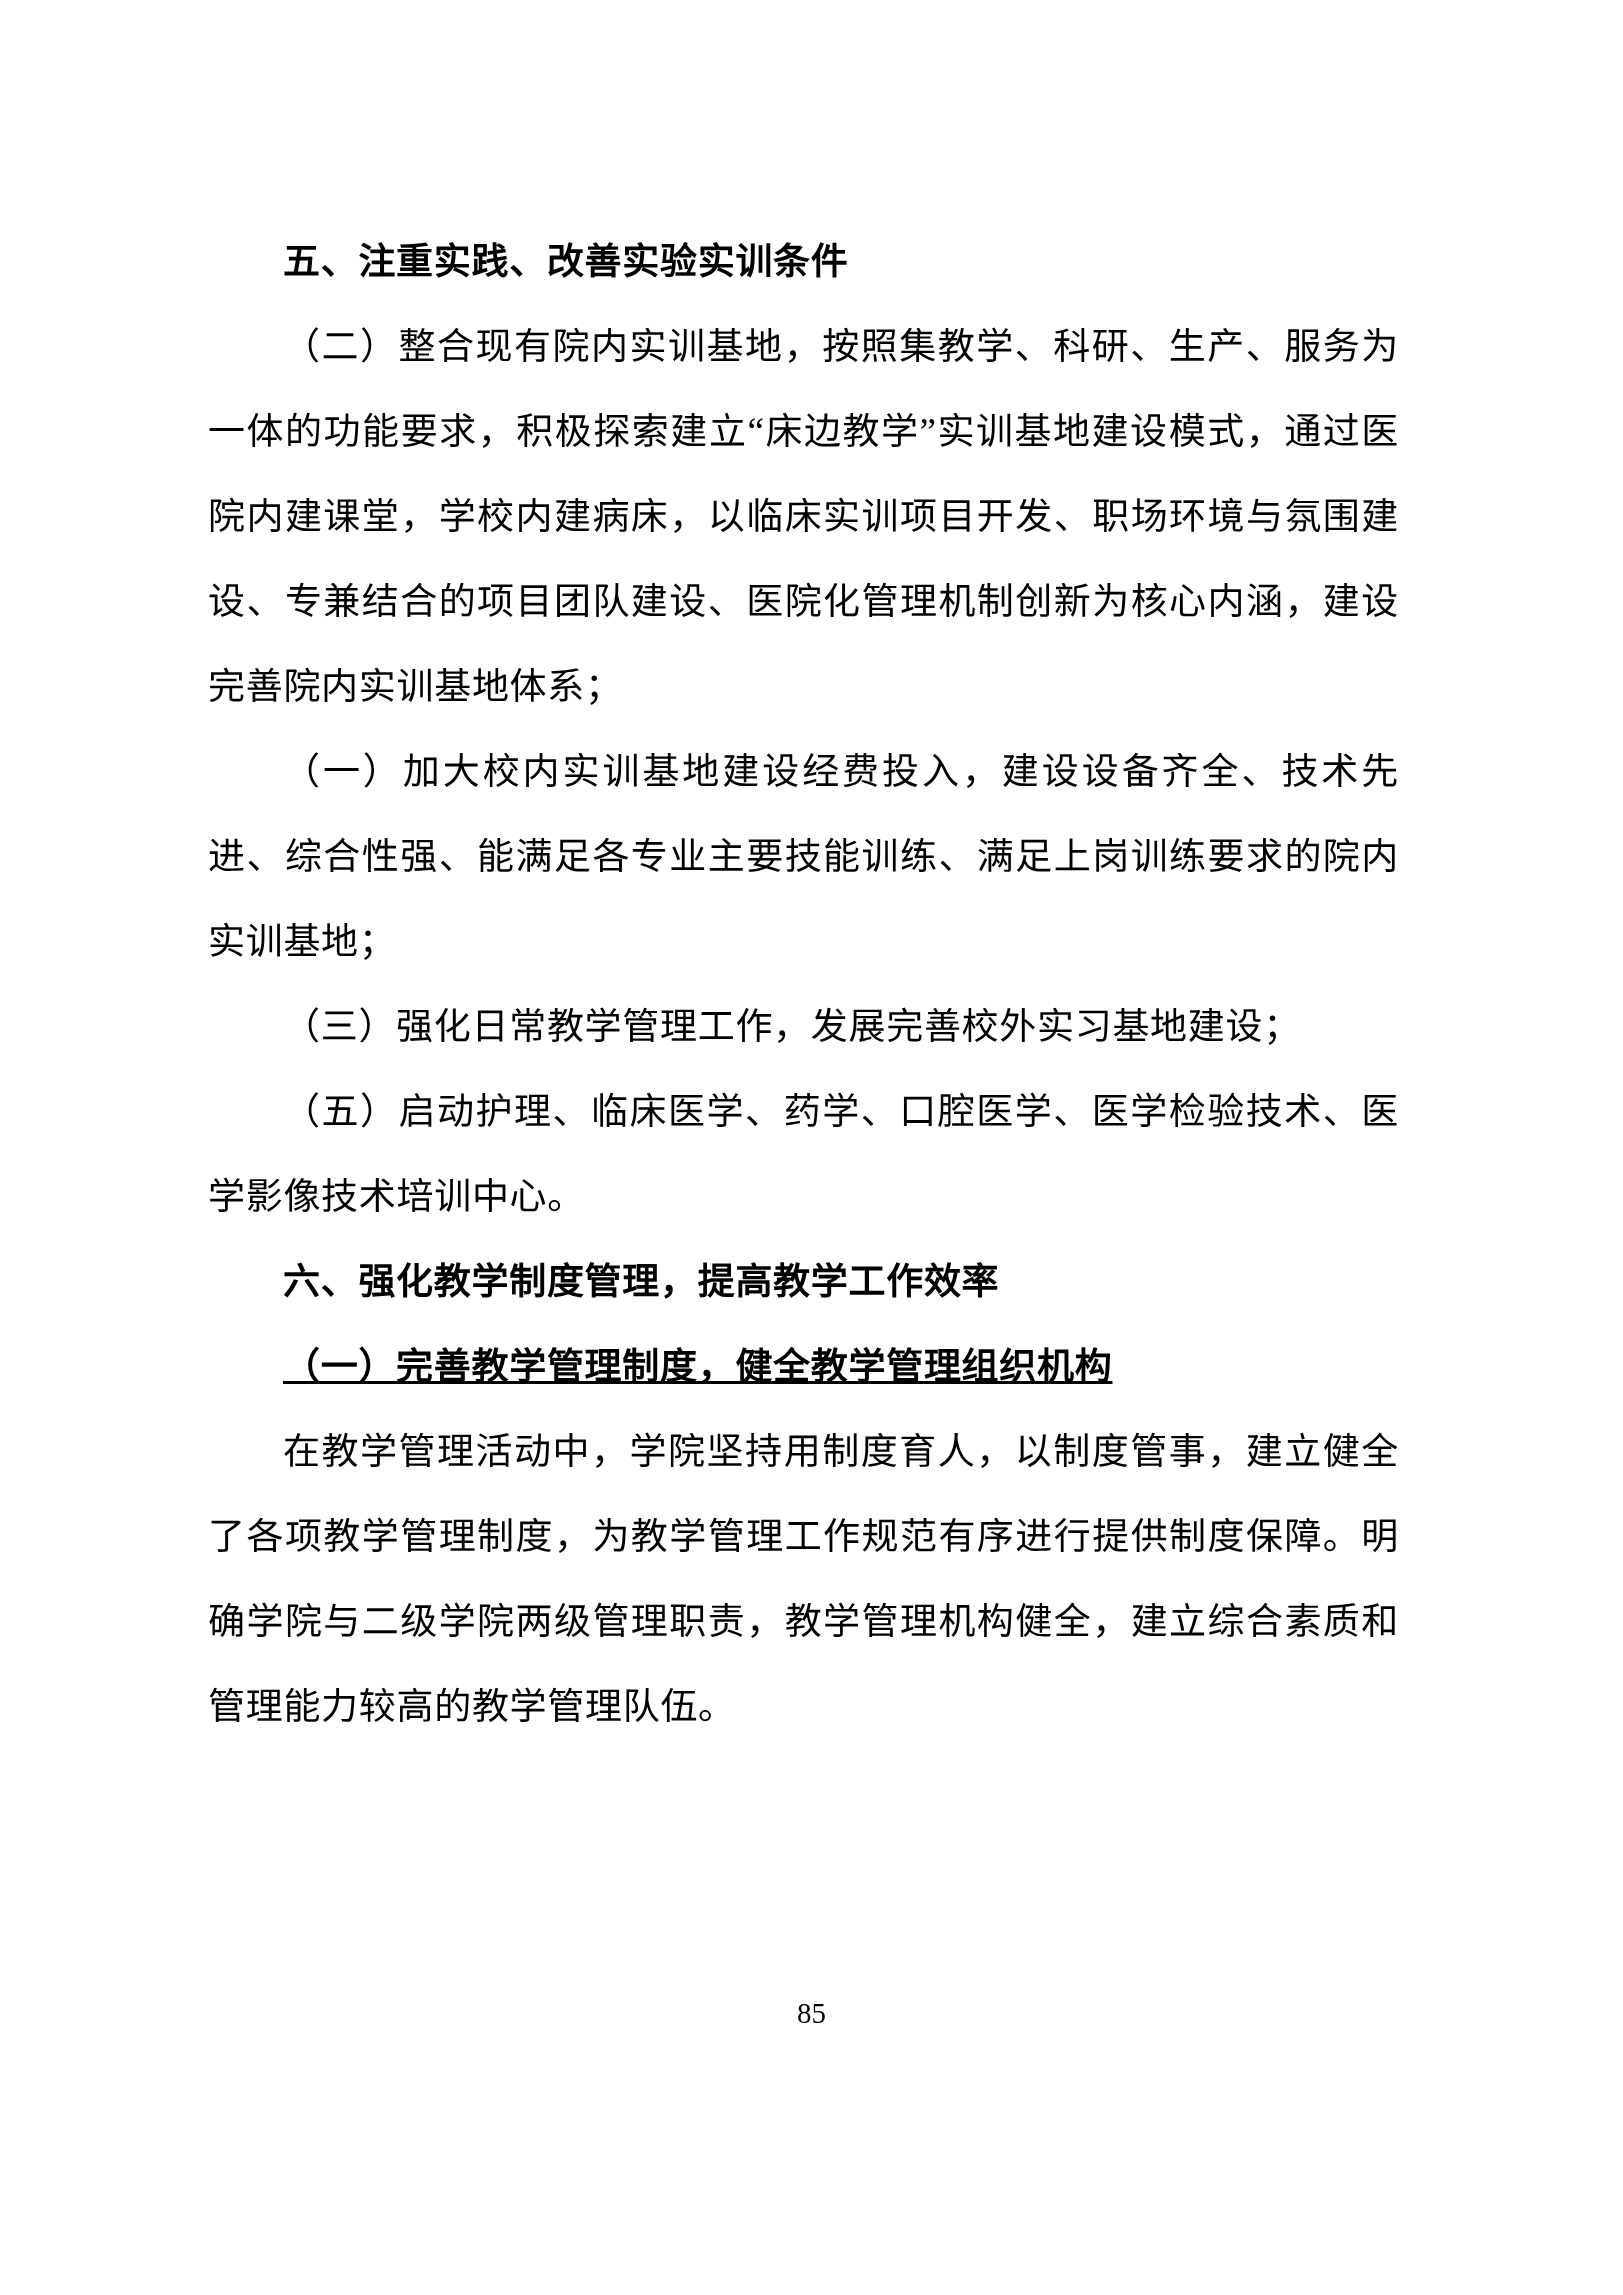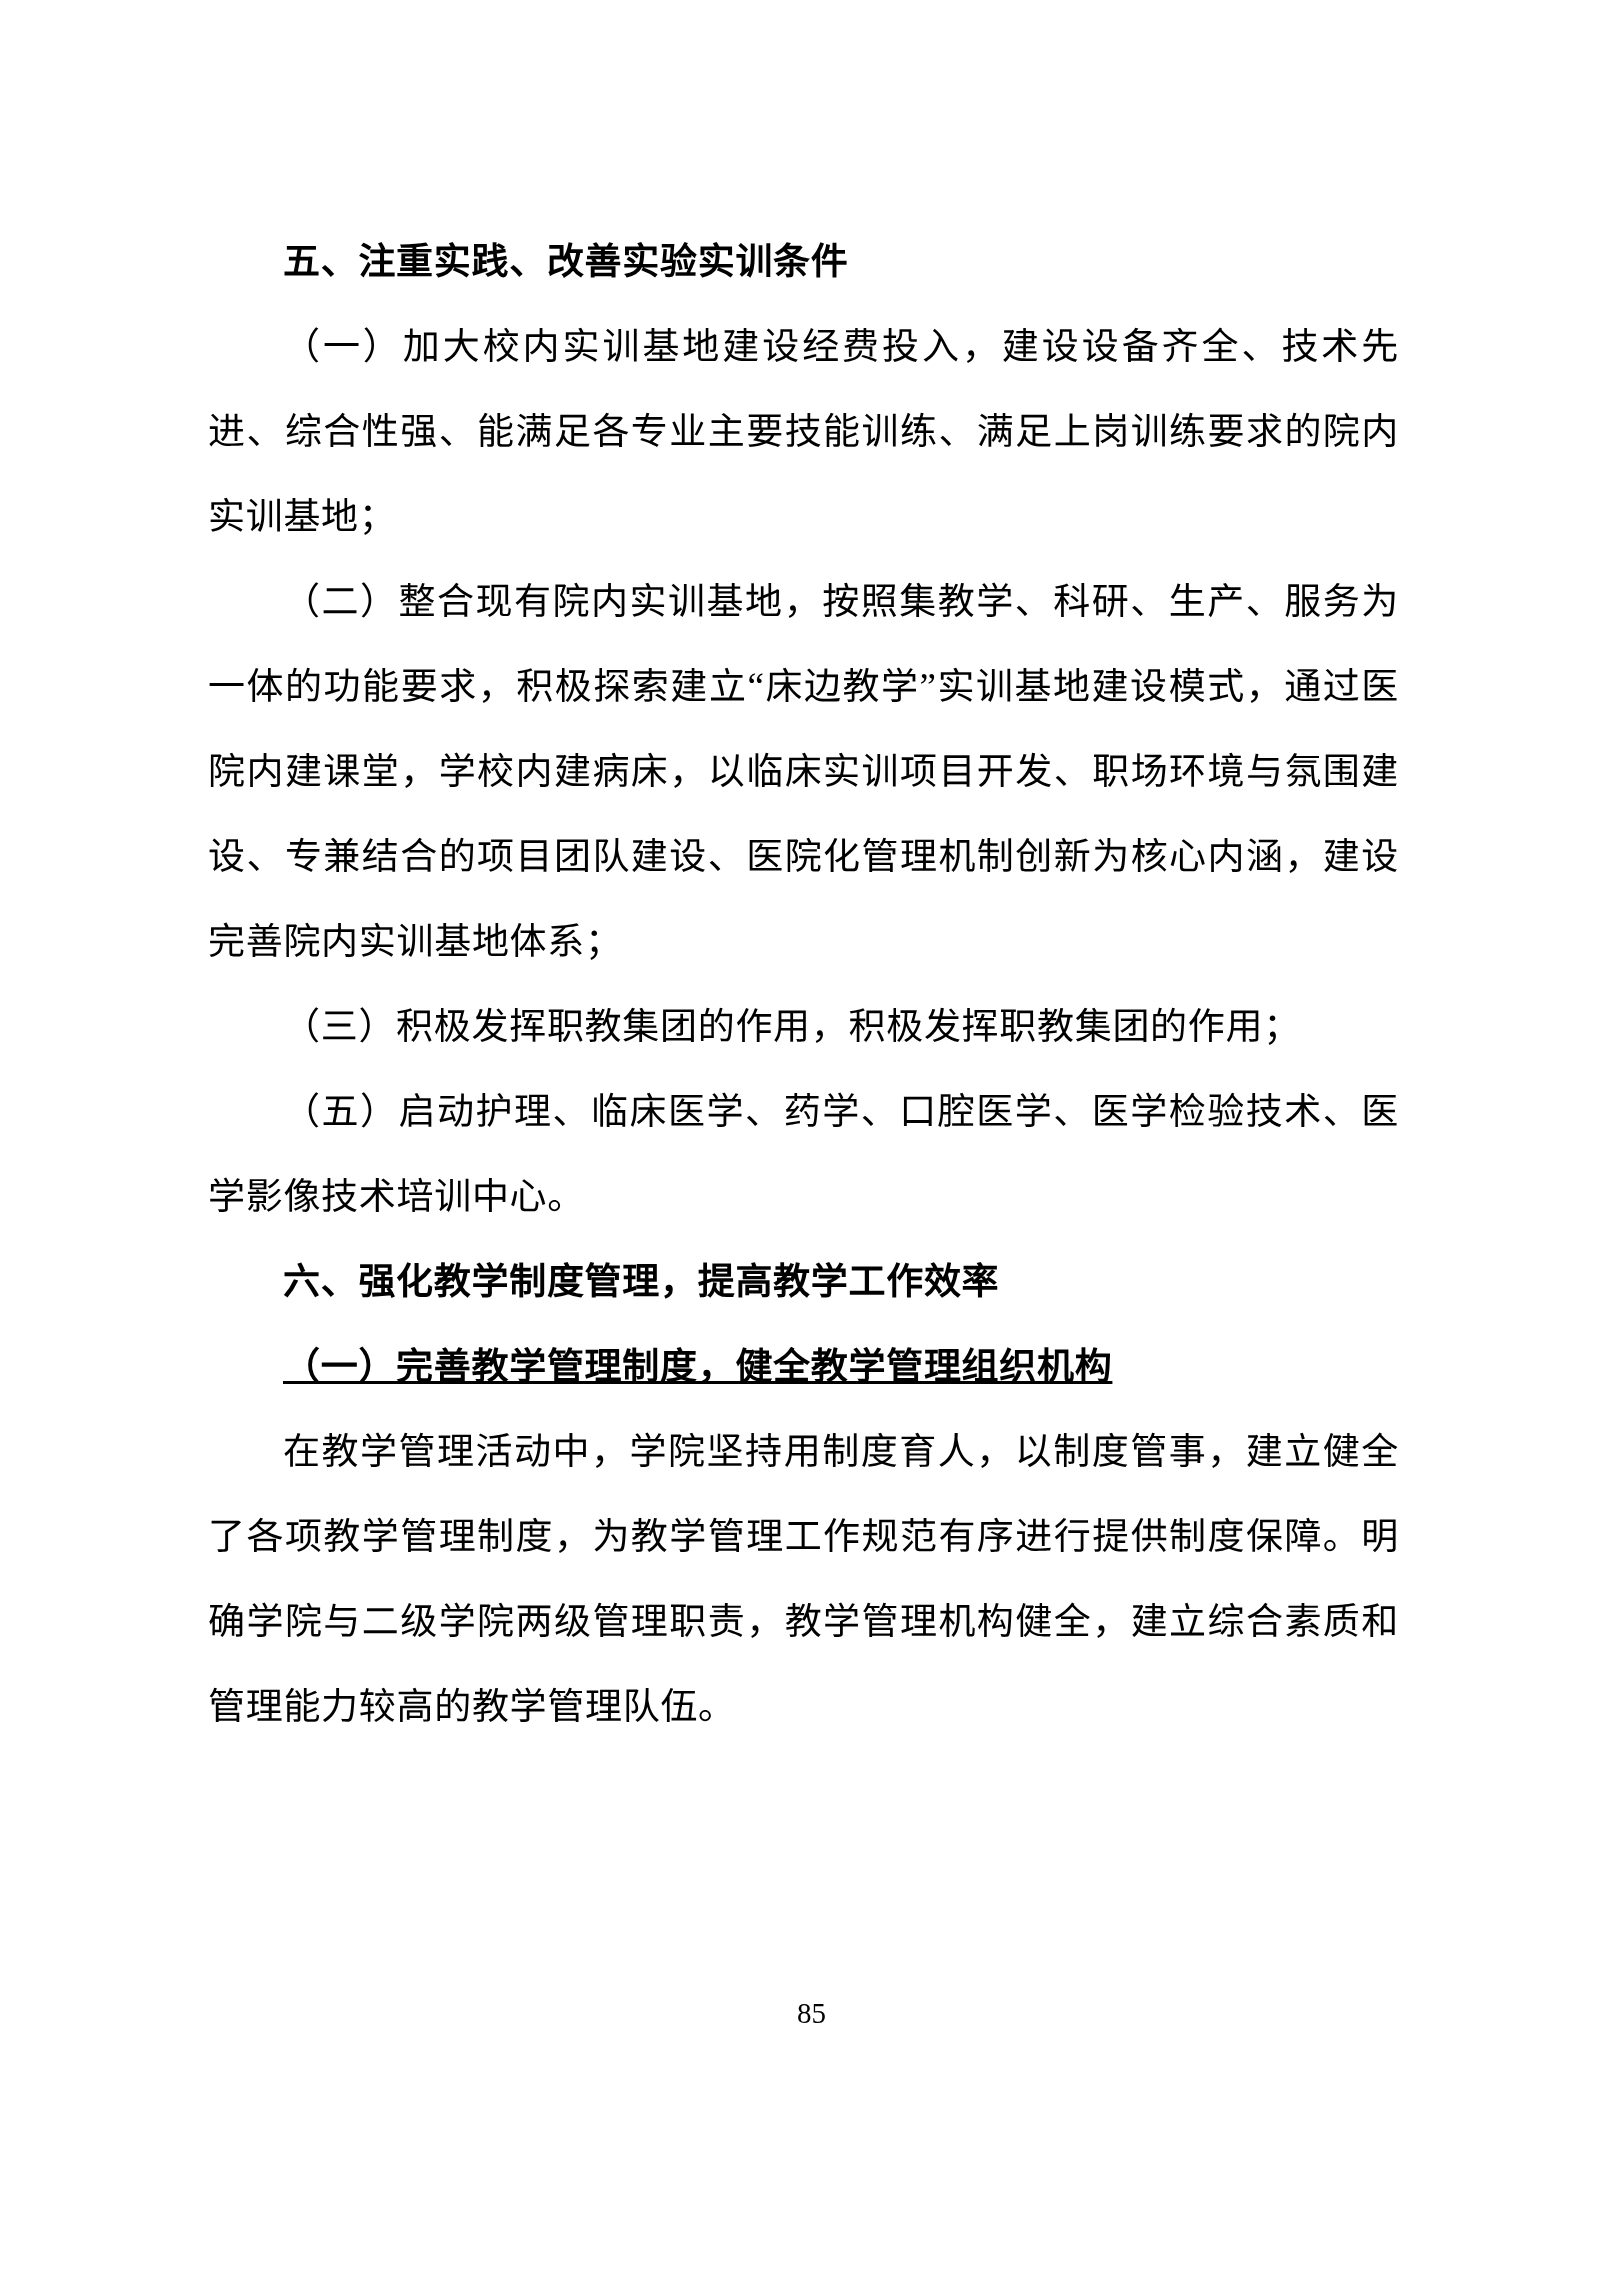--- a/index.html
+++ b/index.html
@@ -51,23 +51,23 @@
     line-height: 34px;
     font-family: "Liberation Serif", "DejaVu Serif", serif;
   }
 </style>
 </head>
 <body>
 
 <div class="page">
   <div class="content">
     <p class="h2">五、注重实践、改善实验实训条件</p>
+    <p class="body">（二）整合现有院内实训基地，按照集教学、科研、生产、服务为一体的功能要求，积极探索建立“床边教学”实训基地建设模式，通过医院内建课堂，学校内建病床，以临床实训项目开发、职场环境与氛围建设、专兼结合的项目团队建设、医院化管理机制创新为核心内涵，建设完善院内实训基地体系；</p>
     <p class="body">（一）加大校内实训基地建设经费投入，建设设备齐全、技术先进、综合性强、能满足各专业主要技能训练、满足上岗训练要求的院内实训基地；</p>
-    <p class="body">（二）整合现有院内实训基地，按照集教学、科研、生产、服务为一体的功能要求，积极探索建立“床边教学”实训基地建设模式，通过医院内建课堂，学校内建病床，以临床实训项目开发、职场环境与氛围建设、专兼结合的项目团队建设、医院化管理机制创新为核心内涵，建设完善院内实训基地体系；</p>
-    <p class="body">（三）积极发挥职教集团的作用，积极发挥职教集团的作用；</p>
+    <p class="body">（三）强化日常教学管理工作，发展完善校外实习基地建设；</p>
     <p class="body">（五）启动护理、临床医学、药学、口腔医学、医学检验技术、医学影像技术培训中心。</p>
     <p class="h2">六、强化教学制度管理，提高教学工作效率</p>
     <p class="h3">（一）完善教学管理制度，健全教学管理组织机构</p>
     <p class="body">在教学管理活动中，学院坚持用制度育人，以制度管事，建立健全了各项教学管理制度，为教学管理工作规范有序进行提供制度保障。明确学院与二级学院两级管理职责，教学管理机构健全，建立综合素质和管理能力较高的教学管理队伍。</p>
   </div>
   <div class="page-number">85</div>
 </div>
 
 
 </body></html>

